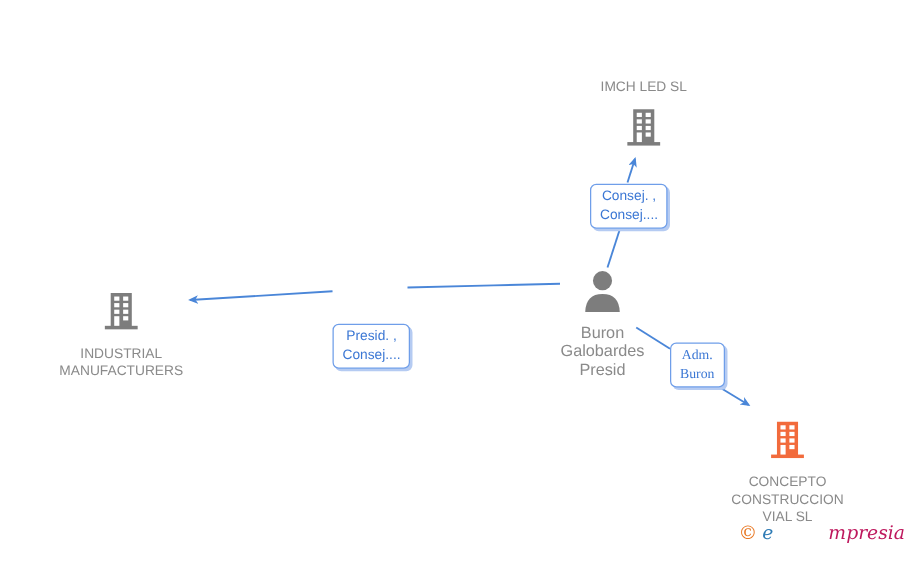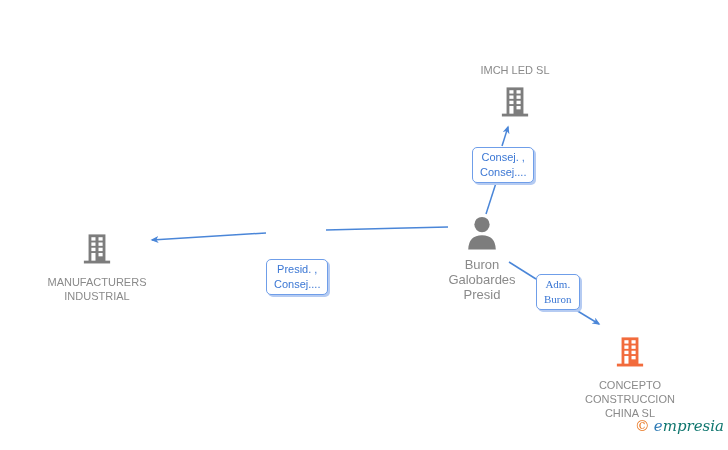--- a/index.html
+++ b/index.html
@@ -18,21 +18,21 @@
     position:absolute;background:#ffffff;border:1px solid #6f9ee9;border-radius:5px;
     box-shadow:2px 2px 0 #b5cbf2;color:#3b77d4;font-size:11px;line-height:15px;
     text-align:center;padding:2px 7px;white-space:nowrap;
   }
   .footer-logo{
     position:absolute;right:4px;bottom:2px;font-size:15px;white-space:nowrap;
     font-family:"DejaVu Serif","Liberation Serif",serif;font-style:italic;
   }
   .footer-copy{color:#e87722;font-style:normal;margin-right:4px;}
   .brand-e{color:#2e7bb5;}
-  .brand-rest{color:#0f766e;}
+  .brand-rest{color:#be185d;margin-left:44px;}
 </style>
 </head>
 <body>
 
 <div class="canvas">
 
   <svg class="edges-svg">
     <defs>
       <marker id="arrow" markerWidth="9" markerHeight="8" refX="6.5" refY="3.5" orient="auto" markerUnits="userSpaceOnUse">
         <path d="M0,0 L8,3.5 L0,7 L2.2,3.5 Z" fill="#4a86d8"></path>
@@ -99,22 +99,22 @@
           <rect x="10" y="10.6" width="4.4" height="3.6"></rect>
             <rect x="17.6" y="10.6" width="4.4" height="3.6"></rect>
           <rect x="10" y="16.2" width="4.4" height="3.6"></rect>
             <rect x="17.6" y="16.2" width="4.4" height="3.6"></rect>
           <rect x="17.6" y="21.8" width="4.4" height="3.6"></rect>
           <rect x="10" y="21.8" width="4.4" height="8.2"></rect>
         </g>
       </svg>
     </span>
     <div class="node-label icon-gap-above">
+      <div>INDUSTRIAL</div>
       <div>MANUFACTURERS</div>
-      <div>INDUSTRIAL</div>
     </div>
   </div>
 
   <div class="node" style="left:565px;top:335px;">
     <span>
       <svg width="30" height="32" viewBox="0 0 32 33">
         <g fill="#f26b3c">
           <rect x="2" y="30" width="28" height="3"></rect>
           <rect x="7" y="2" width="18" height="29"></rect>
         </g>
@@ -126,21 +126,21 @@
           <rect x="10" y="16.2" width="4.4" height="3.6"></rect>
             <rect x="17.6" y="16.2" width="4.4" height="3.6"></rect>
           <rect x="17.6" y="21.8" width="4.4" height="3.6"></rect>
           <rect x="10" y="21.8" width="4.4" height="8.2"></rect>
         </g>
       </svg>
     </span>
     <div class="node-label icon-gap-above">
       <div>CONCEPTO</div>
       <div>CONSTRUCCION</div>
-      <div>CHINA SL</div>
+      <div>VIAL SL</div>
     </div>
   </div>
 
   <div class="edge-box" style="left:472px;top:147px;">
     <div>Consej. ,</div>
     <div>Consej....</div>
   </div>
 
   <div class="edge-box" style="left:266px;top:215px;margin-top:44px;">
     <div>Presid. ,</div>

